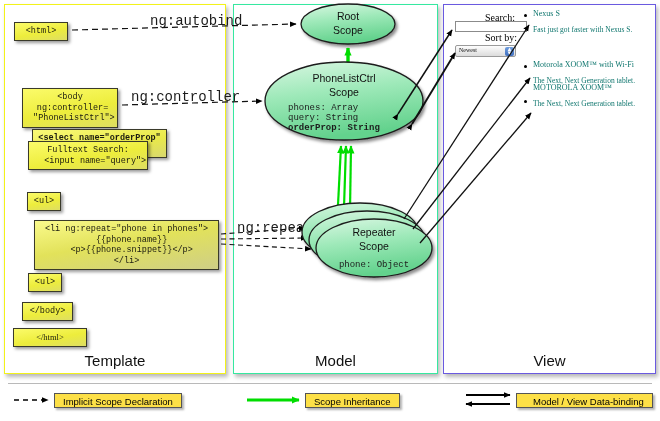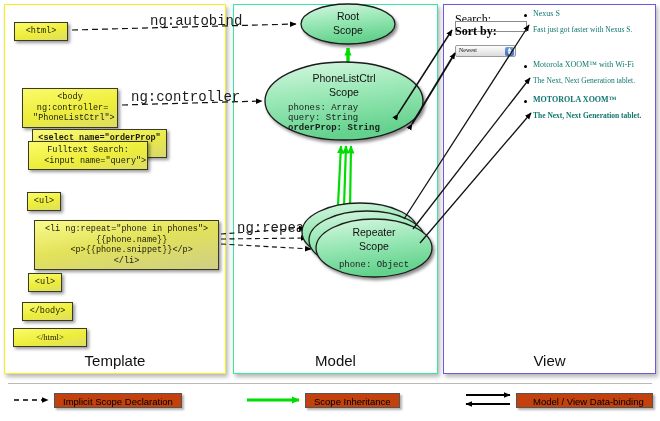--- a/index.html
+++ b/index.html
@@ -24,40 +24,40 @@
             color:#1a1a10;padding:3px 5px;white-space:pre;box-sizing:border-box;text-align:center;}
   .code-box.bold{font-weight:bold;
        background:linear-gradient(170deg,#fafa78 0%,#e9e94a 60%,#d8d86e 100%);}
   .code-box.grey{background:linear-gradient(170deg,#fafa8c 0%,#e2e25a 45%,#cfcf86 100%);}
 
   
   .conn-label{position:absolute;font-family:"Liberation Mono",monospace;
               font-size:14px;color:#1b1b1b;white-space:nowrap;}
 
   
-  .v-label{position:absolute;font-family:"Liberation Serif",serif;font-size:12px;color:#000;}
+  .v-label{position:absolute;font-family:"Liberation Serif",serif;font-size:10px;color:#000;margin-left:30px;}
   #search-input{position:absolute;left:455px;top:21px;width:72px;height:11px;
                 background:#fff;border:1px solid #8b8b8b;box-sizing:border-box;}
   #sort-select{position:absolute;left:455px;top:45px;width:61px;height:12px;
                background:linear-gradient(180deg,#fdfdfd,#dcdcdc);
                border:1px solid #9a9a9a;border-radius:2px;box-sizing:border-box;
                font-family:"Liberation Serif",serif;font-size:6px;color:#111;
                padding:1px 0 0 3px;}
   #sort-select .stepper{position:absolute;right:1px;top:1px;width:9px;height:9px;
                background:linear-gradient(180deg,#6f9ddd,#3f6fc0);border-radius:2px;
                color:#fff;font-size:6px;line-height:4px;text-align:center;}
   .phone-item{position:absolute;font-family:"Liberation Serif",serif;color:#0f766e;}
   .phone-name{font-size:8px;white-space:nowrap;}
   .phone-snippet{font-size:7.5px;white-space:nowrap;margin-top:7px;}
   .bullet{position:absolute;width:3px;height:3px;border-radius:50%;background:#000;}
 
   
   #legend{position:absolute;left:0;top:381px;width:660px;height:40px;}
   #legend .sep{position:absolute;left:8px;top:2px;width:644px;height:1px;background:#b9b9b9;}
-  .leg-box{position:absolute;top:12px;height:15px;background:#c2410c;border:1px solid #555;
+  .leg-box{position:absolute;top:12px;height:15px;background:#fde047;border:1px solid #555;
            box-shadow:1.5px 1.5px 2px rgba(0,0,0,.3);font-size:9.5px;color:#000;
            padding:0 8px;line-height:15px;white-space:nowrap;box-sizing:border-box;}
 
   
   .scope-title{font-size:10.5px;fill:#111;font-family:"Liberation Sans",sans-serif;}
   .scope-prop{font-size:9px;fill:#1c1c1c;font-family:"Liberation Mono",monospace;}
   .scope-prop.b{font-weight:bold;}
   svg text{dominant-baseline:middle;}
   #overlay{position:absolute;left:0;top:0;width:660px;height:421px;pointer-events:none;}
 </style>
@@ -101,40 +101,40 @@
 
   <div class="code-box" style="left:13px;top:328px;width:74px;font-family:Liberation Serif, serif;">&lt;/html&gt;</div>
 
   <div class="conn-label" style="left:150px;top:13px;">ng:autobind</div>
   <div class="conn-label" style="left:131px;top:89px;">ng:controller</div>
   <div class="conn-label" style="left:237px;top:220px;">ng:repeat</div>
 
   <div class="v-label" style="left:455px;top:12px;">Search:</div>
   <div id="search-input"></div>
 
-  <div class="v-label" style="left:455px;top:24px;font-weight:bold;">Sort by:</div>
+  <div class="v-label" style="left:455px;top:32px;">Sort by:</div>
   <div id="sort-select">
     <span>Newest</span>
     <span class="stepper">▲<br>▼</span>
   </div>
 
   <div class="bullet" style="left:524px;top:14px;"></div>
   <div class="phone-item" style="left:533px;top:9px;">
     <div class="phone-name">Nexus S</div>
     <div class="phone-snippet">Fast just got faster with Nexus S.</div>
   </div>
 
   <div class="bullet" style="left:524px;top:65px;"></div>
   <div class="phone-item" style="left:533px;top:60px;">
     <div class="phone-name">Motorola XOOM™ with Wi-Fi</div>
     <div class="phone-snippet">The Next, Next Generation tablet.</div>
   </div>
 
   <div class="bullet" style="left:524px;top:100px;"></div>
-  <div class="phone-item" style="left:533px;top:95px;font-weight:bold;">
+  <div class="phone-item" style="left:533px;top:83px;">
     <div class="phone-name">MOTOROLA XOOM™</div>
     <div class="phone-snippet">The Next, Next Generation tablet.</div>
   </div>
 
   <div id="legend">
     <div class="sep"></div>
     <div class="leg-box" style="left:54px;">Implicit Scope Declaration</div>
     <div class="leg-box" style="left:305px;">Scope Inheritance</div>
     <div class="leg-box" style="left:516px;padding-left:16px;">Model / View Data-binding</div>
   </div>

